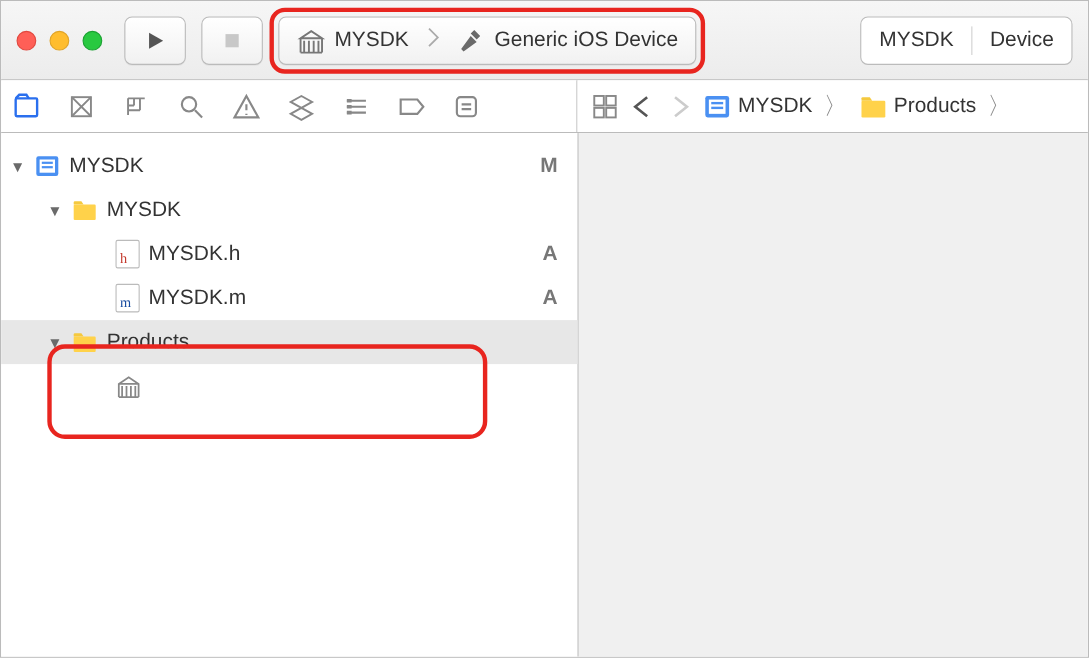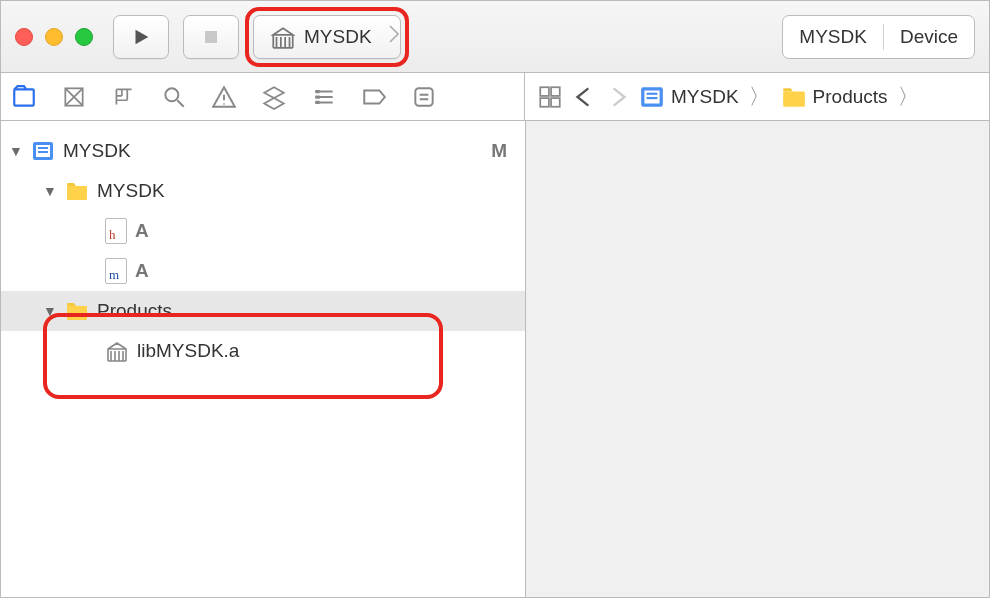--- a/index.html
+++ b/index.html
@@ -136,20 +136,28 @@
             <path d="M3 22V10l9-6 9 6v12M3 22h18M3 10h18M6 22V12M10 22V12M14 22V12M18 22V12M12 4l-9 6h18l-9-6z" fill="none" stroke="#777" stroke-width="1.6"></path>
           </svg>
       </span>
       <span>MYSDK</span>
     </div>
     <span class="chev">
       <svg width="12" height="24" viewBox="0 0 12 24">
           <path d="M2 4l8 8-8 8" fill="none" stroke="#aaa" stroke-width="1.6"></path>
         </svg>
     </span>
+    <div class="half">
+      <span class="icon">
+        <svg viewBox="0 0 24 24">
+            <path d="M14 3l5 5-3 3-5-5zM11 8l-8 11 2 2 11-8z" fill="#6a6a6a"></path>
+          </svg>
+      </span>
+      <span>Generic iOS Device</span>
+    </div>
   </div>
 
   <div style="flex:1"></div>
 
   <div class="activity">
     <span>MYSDK</span>
     <span class="bar"></span>
     <span>Device</span>
   </div>
 </div>
@@ -279,26 +287,28 @@
               <path class="tab" d="M2 7V5a1 1 0 011-1h6l2 3H2z"></path>
               <rect class="body" x="2" y="7" width="20" height="14" rx="1"></rect>
             </svg>
         </span>
         <span class="label">MYSDK</span>
       </div>
 
       <div class="row indent2">
         <span class="disclose"></span>
         <span class="file-icon file-h">h</span>
+        <span class="label">MYSDK.h</span>
         <span class="badge">A</span>
       </div>
 
       <div class="row indent2">
         <span class="disclose"></span>
         <span class="file-icon file-m">m</span>
+        <span class="label">MYSDK.m</span>
         <span class="badge">A</span>
       </div>
 
       <div class="row indent1 selected">
         <span class="disclose">▼</span>
         <span class="ficon folder-icon">
           <svg viewBox="0 0 24 24" width="24" height="24">
               <path class="tab" d="M2 7V5a1 1 0 011-1h6l2 3H2z"></path>
               <rect class="body" x="2" y="7" width="20" height="14" rx="1"></rect>
             </svg>
@@ -306,21 +316,20 @@
         <span class="label">Products</span>
       </div>
 
       <div class="row indent2">
         <span class="disclose"></span>
         <span class="ficon lib-icon">
           <svg viewBox="0 0 24 24" width="24" height="24">
               <path d="M3 22V10l9-6 9 6v12M3 22h18M3 10h18M6 22V12M10 22V12M14 22V12M18 22V12" fill="none" stroke="#888" stroke-width="1.6"></path>
             </svg>
         </span>
-        <span class="label">libMYSDK.a</span>
       </div>
     </div>
 
     <span class="highlight-row" style="left:42px; top:192px; width:400px; height:86px;"></span>
   </div>
 
   <div class="editor"></div>
 </div>
 
 </body></html>

